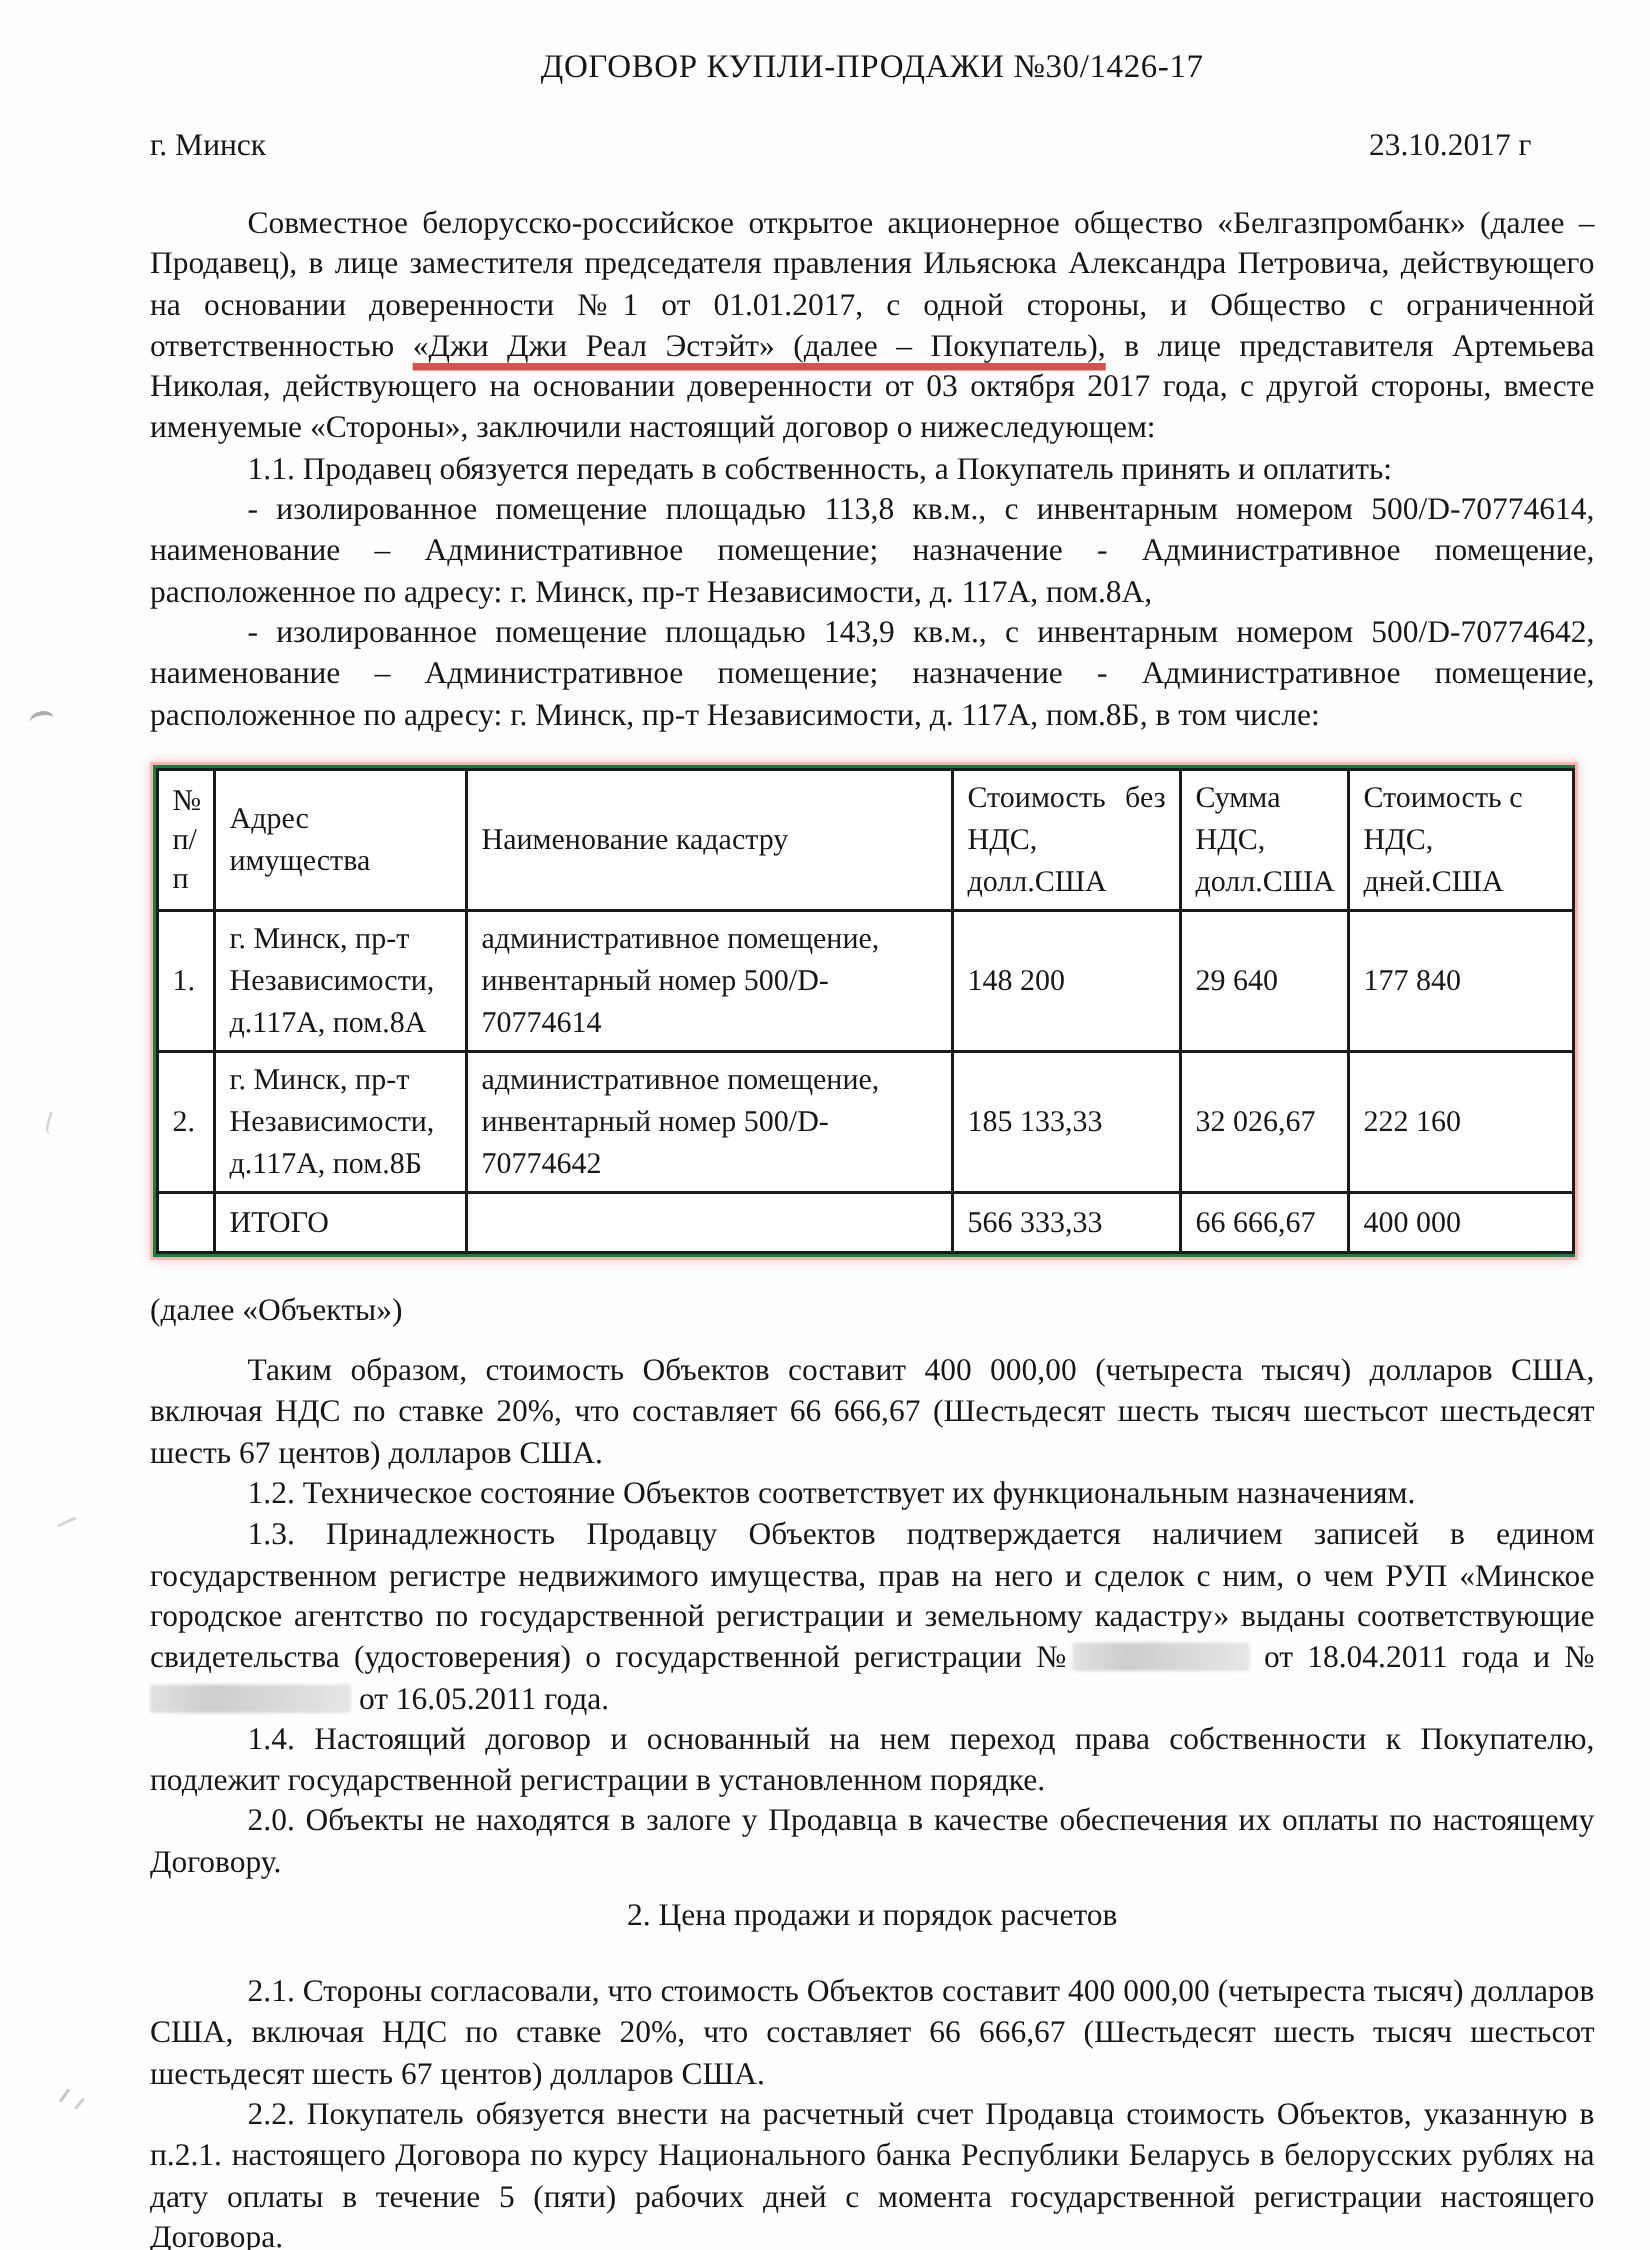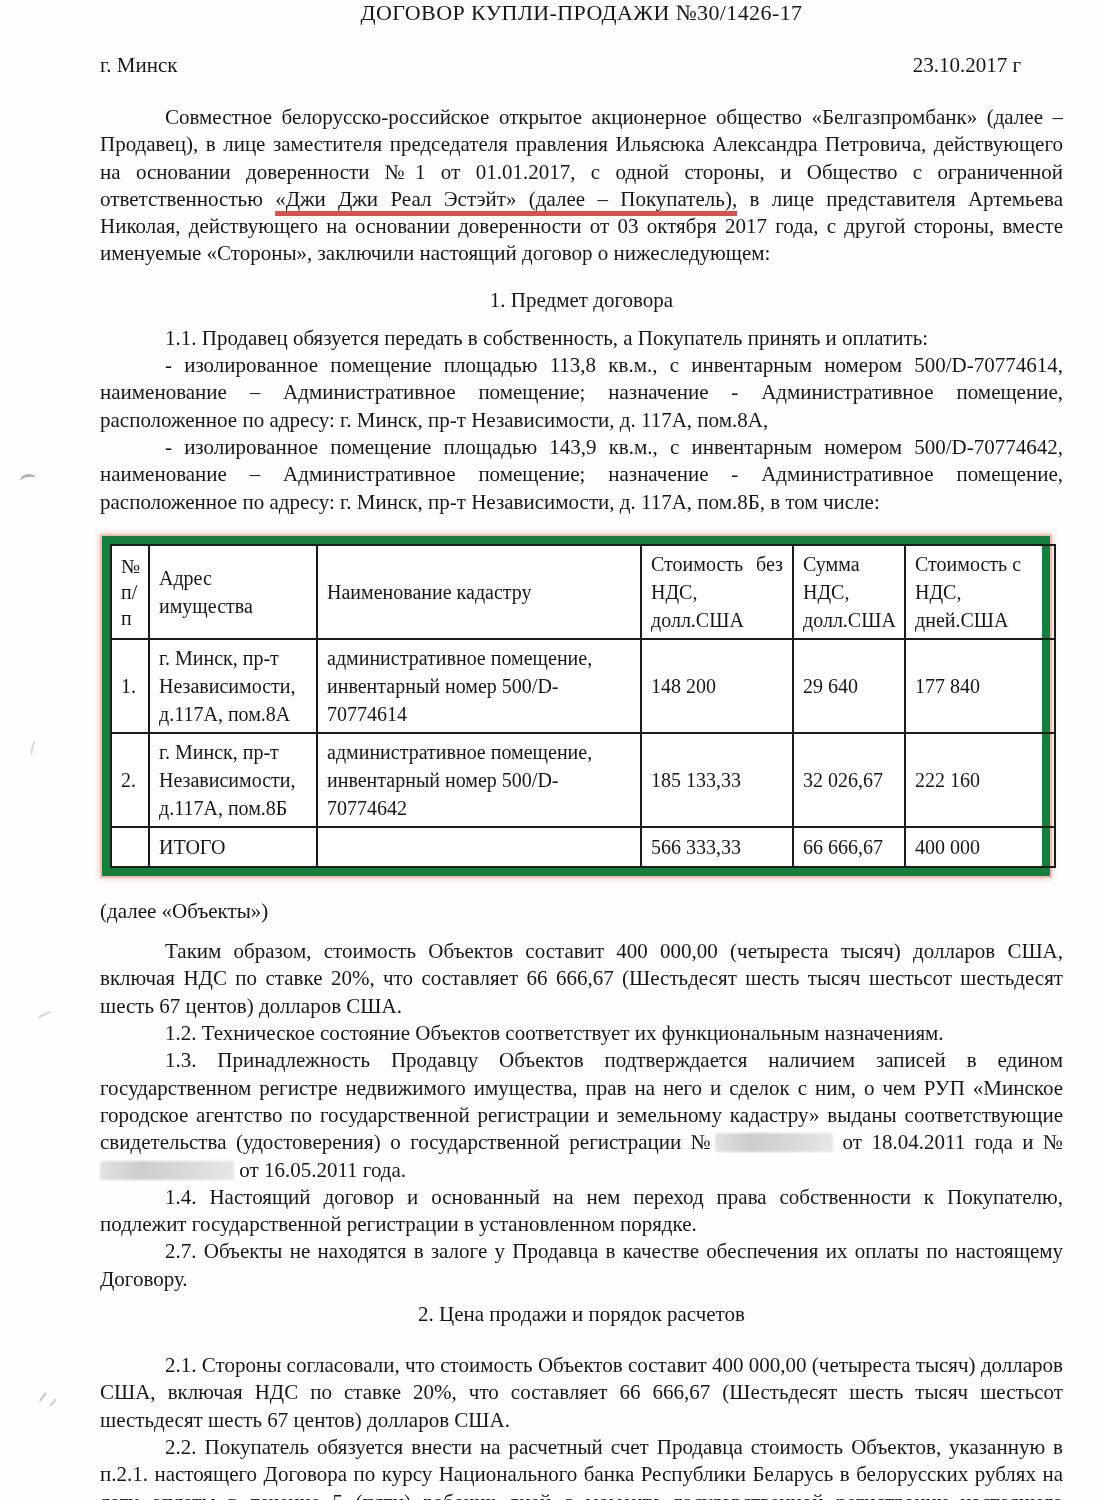--- a/index.html
+++ b/index.html
@@ -3,21 +3,21 @@
 <meta charset="utf-8">
 <style>
   html,body { margin:0; padding:0; background:#ffffff; }
   .page {
     position:relative; width:1100px; height:1500px; overflow:hidden;
     background:#fefefe; color:#161616;
     font-family:"Liberation Serif","DejaVu Serif",serif;
   }
   .content { position:absolute; left:100px; top:0; width:963px; }
 
-  .doc-title { text-align:center; font-size:22px; letter-spacing:.4px; white-space:nowrap; }
+  .doc-title { padding-top:31px; text-align:center; font-size:22px; letter-spacing:.4px; white-space:nowrap; }
   .place-date { display:flex; justify-content:space-between; margin-top:27px; font-size:21px; }
   .date { margin-right:42px; }
 
   .para { font-size:21px; line-height:27.3px; text-align:justify; text-indent:65px; margin:0; }
   .no-indent { text-indent:0; }
   .intro { margin-top:26px; }
   .section-heading { font-size:21px; line-height:27px; text-align:center; margin:0; }
   .h1 { margin-top:19px; margin-bottom:11px; }
   .h2 { margin-top:8px; margin-bottom:24px; }
   .p-thus { margin-top:13px; }
@@ -27,21 +27,21 @@
     text-decoration:underline;
     text-decoration-color:rgba(208,58,52,.88);
     text-decoration-thickness:5px;
     text-underline-offset:5px;
     text-decoration-skip-ink:none;
   }
 
   
   .table-annotation {
     margin-top:20px; margin-left:2px; width:948px; box-sizing:border-box;
-    border:8px solid #15803d;
+    border:2px solid #15803d;
     box-shadow:0 0 0 2px rgba(238,156,152,.55), 0 0 7px 2px rgba(224,120,116,.45);
     background:#fff;
   }
   table.prop-table { border-collapse:collapse; width:100%; font-size:20px; table-layout:fixed; }
   .prop-table th, .prop-table td {
     border:2px solid #1b1b1b; font-weight:normal; text-align:left;
     vertical-align:middle; padding:4px 9px; line-height:28px;
   }
   .head-row { height:86px; }
   .data-row { height:92px; }
@@ -82,21 +82,20 @@
 
     <div class="doc-title">ДОГОВОР КУПЛИ-ПРОДАЖИ №30/1426-17</div>
 
     <div class="place-date">
       <span class="place">г. Минск</span>
       <span class="date">23.10.2017 г</span>
     </div>
 
     <p class="para intro"><span>Совместное белорусско-российское открытое акционерное общество «Белгазпромбанк» (далее – Продавец), в лице заместителя председателя правления Ильясюка Александра Петровича, действующего на основании доверенности №1 от 01.01.2017, с одной стороны, и Общество с ограниченной ответственностью </span><span class="red-underline">«Джи Джи Реал Эстэйт» (далее – Покупатель),</span><span> в лице представителя Артемьева Николая, действующего на основании доверенности от 03 октября 2017 года, с другой стороны, вместе именуемые «Стороны», заключили настоящий договор о нижеследующем:</span></p>
 
-    <p class="section-heading h1">1. Предмет договора</p>
 
     <p class="para">1.1. Продавец обязуется передать в собственность, а Покупатель принять и оплатить:</p>
     <p class="para">- изолированное помещение площадью 113,8 кв.м., с инвентарным номером 500/D-70774614, наименование – Административное помещение; назначение - Административное помещение, расположенное по адресу: г. Минск, пр-т Независимости, д. 117А, пом.8А,</p>
     <p class="para">- изолированное помещение площадью 143,9 кв.м., с инвентарным номером 500/D-70774642, наименование – Административное помещение; назначение - Административное помещение, расположенное по адресу: г. Минск, пр-т Независимости, д. 117А, пом.8Б, в том числе:</p>
 
     <div class="table-annotation">
       <table class="prop-table">
         <colgroup>
           <col style="width:38px">
             <col style="width:168px">
@@ -145,21 +144,21 @@
     </div>
 
     <p class="para no-indent objects-note">(далее «Объекты»)</p>
 
     <p class="para p-thus">Таким образом, стоимость Объектов составит 400 000,00 (четыреста тысяч) долларов США, включая НДС по ставке 20%, что составляет 66 666,67 (Шестьдесят шесть тысяч шестьсот шестьдесят шесть 67 центов) долларов США.</p>
     <p class="para">1.2. Техническое состояние Объектов соответствует их функциональным назначениям.</p>
 
     <p class="para"><span>1.3. Принадлежность Продавцу Объектов подтверждается наличием записей в едином государственном регистре недвижимого имущества, прав на него и сделок с ним, о чем РУП «Минское городское агентство по государственной регистрации и земельному кадастру» выданы соответствующие свидетельства (удостоверения) о государственной регистрации №</span><span class="redact redact-1"></span><span> от 18.04.2011 года и №</span><span class="redact redact-2"></span><span> от 16.05.2011 года.</span></p>
 
     <p class="para">1.4. Настоящий договор и основанный на нем переход права собственности к Покупателю, подлежит государственной регистрации в установленном порядке.</p>
-    <p class="para">2.7. Объекты не находятся в залоге у Продавца в качестве обеспечения их оплаты по настоящему Договору.</p>
+    <p class="para">2.0. Объекты не находятся в залоге у Продавца в качестве обеспечения их оплаты по настоящему Договору.</p>
 
     <p class="section-heading h2">2.  Цена продажи и порядок расчетов</p>
 
     <p class="para">2.1. Стороны согласовали, что стоимость Объектов составит 400 000,00 (четыреста тысяч) долларов США, включая НДС по ставке 20%, что составляет 66 666,67 (Шестьдесят шесть тысяч шестьсот шестьдесят шесть 67 центов) долларов США.</p>
     <p class="para">2.2. Покупатель обязуется внести на расчетный счет Продавца стоимость Объектов, указанную в п.2.1. настоящего Договора по курсу Национального банка Республики Беларусь в белорусских рублях на дату оплаты в течение 5 (пяти) рабочих дней с момента государственной регистрации настоящего Договора.</p>
 
   </div>
 </div>
 
 </body></html>

